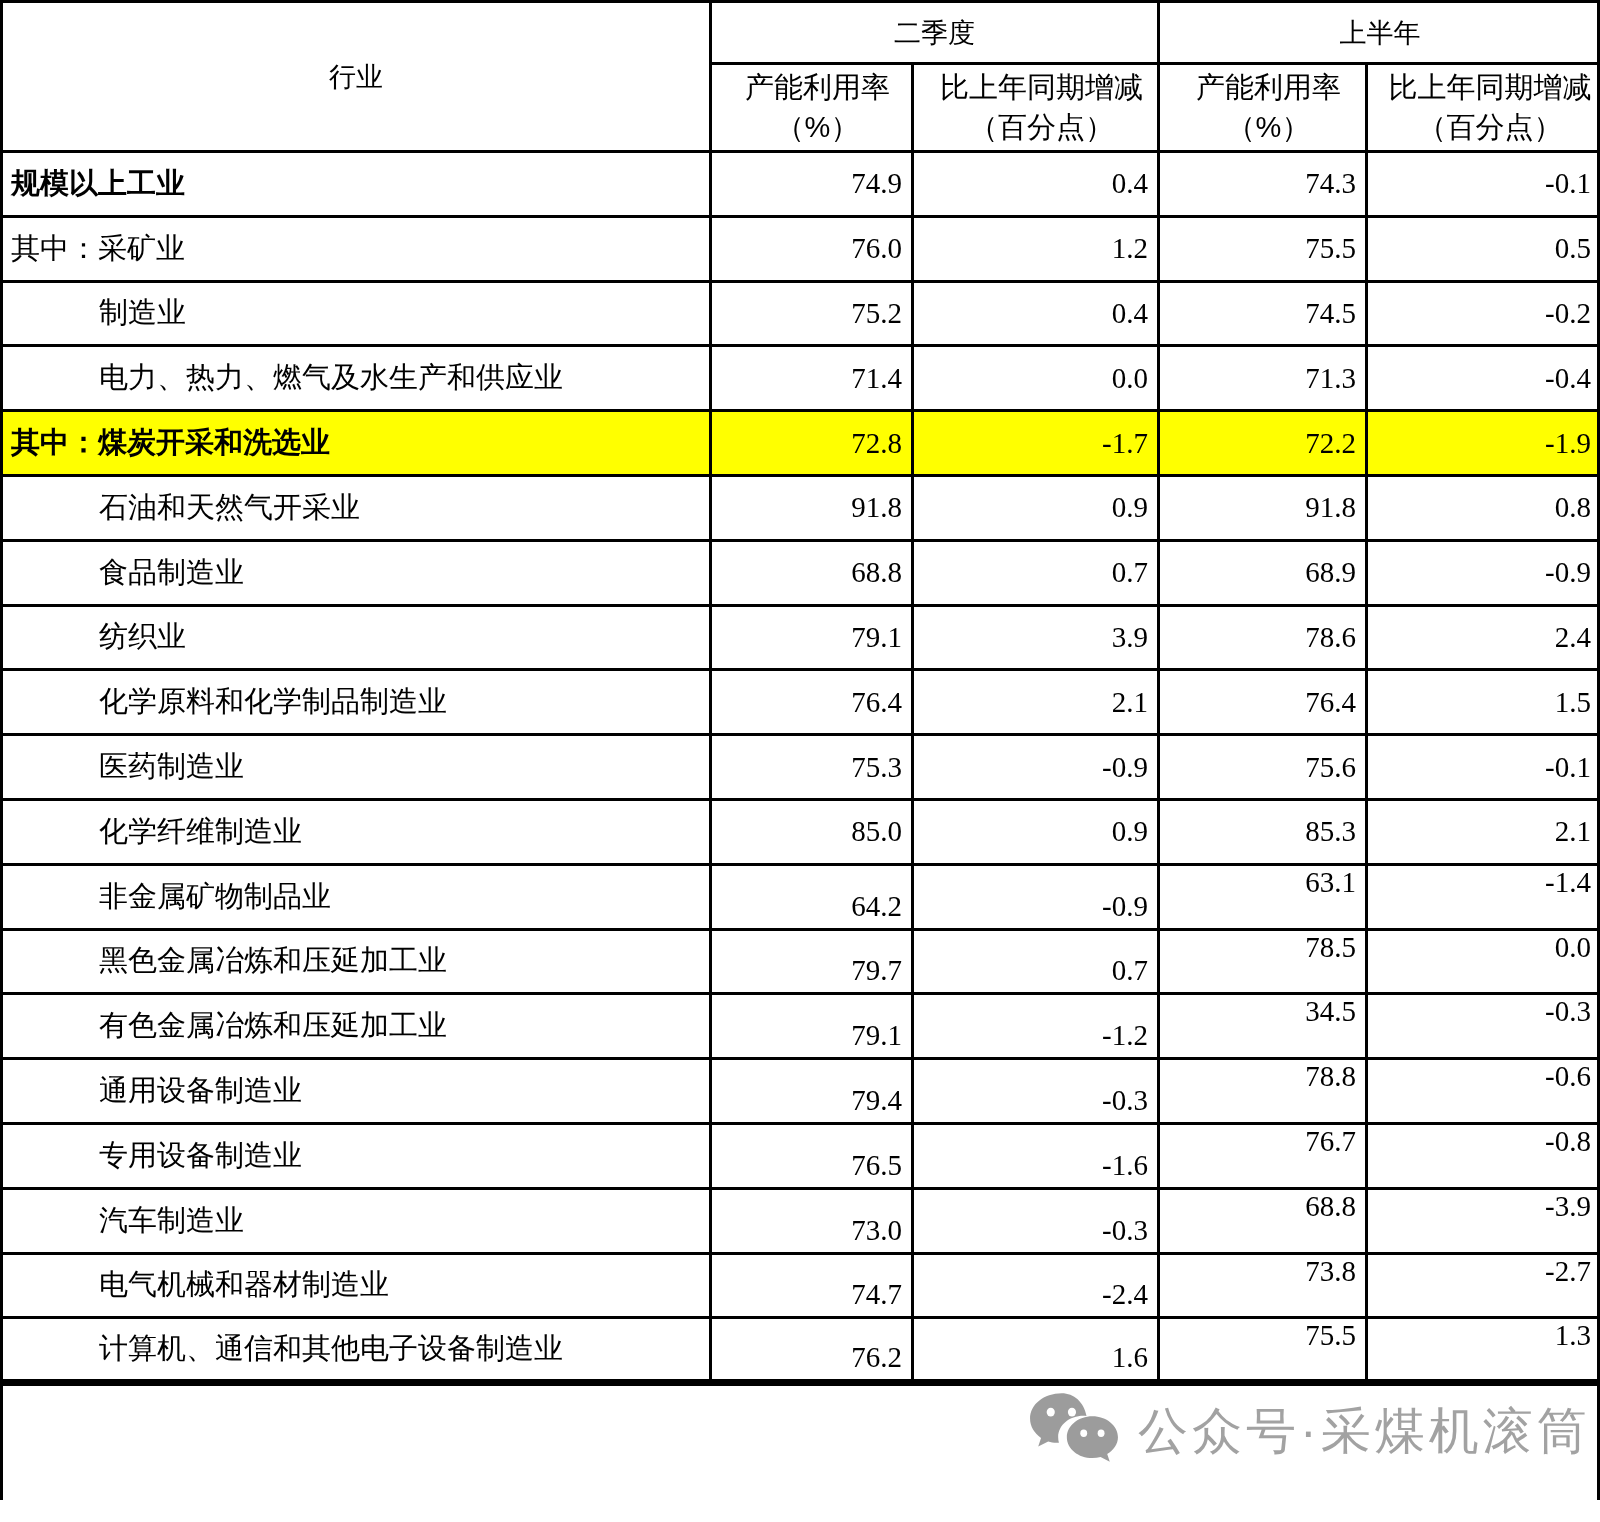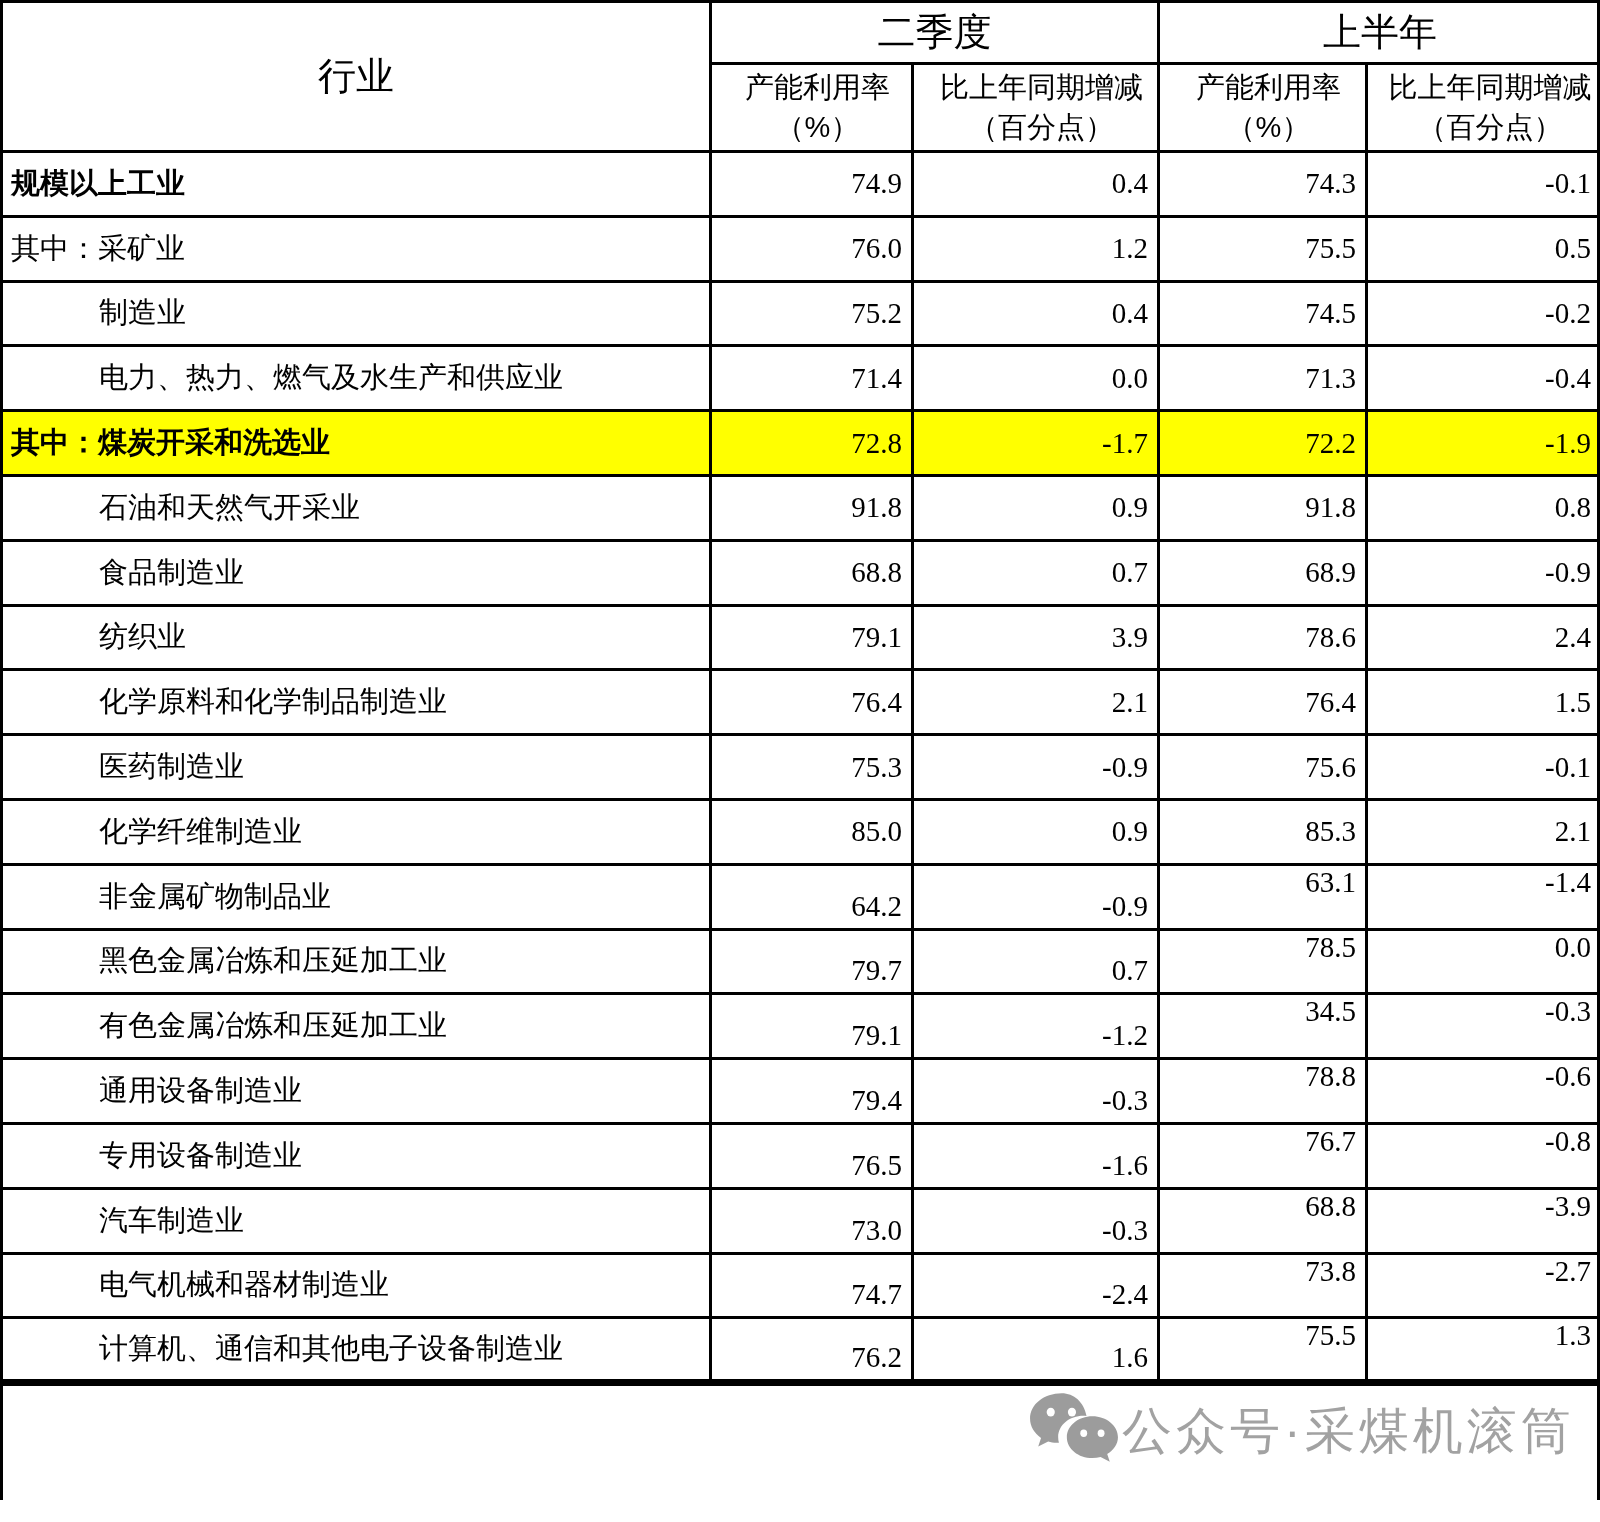--- a/index.html
+++ b/index.html
@@ -35,21 +35,21 @@
     table-layout: fixed;
   }
   table.cap th, table.cap td {
     border: 3px solid #000;
     font-size: 29px;
     overflow: hidden;
   }
   table.cap { border-bottom: 7px solid #000; }
 
   thead th { font-weight: 400; text-align: center; vertical-align: middle; }
-  thead tr.group-row th { height: 62px; font-size: 38px; }
+  thead tr.group-row th { height: 62px; font-size: 27px; }
   thead tr.sub-row th { height: 88px; font-size: 29px; line-height: 1.35; white-space: pre-line; padding-left: 12px; }
   th.industry-head { font-size: 30px; }
 
   tbody tr { height: 64.8px; margin-top: 28px; }
   tbody td { vertical-align: middle; }
   td.ind { text-align: left; }
   td.ind.indent0 { padding-left: 8px; }
   td.ind.indent1 { padding-left: 96px; }
   td.num {
     text-align: right; padding-right: 9px;
@@ -58,21 +58,21 @@
   }
   tr.bold td.ind { font-weight: 700; }
   tr.highlight td { background: #FFFF00; }
 
   
   tr.offset td.q2 { vertical-align: bottom; padding-bottom: 5px; }
   tr.offset td.h1 { vertical-align: top;  }
 
   .watermark {
     position: absolute; left: 1028px; top: 1390px;
-    display: flex; align-items: center; gap: 2px;
+    display: flex; align-items: center; gap: 18px;
     z-index: 5; pointer-events: none;
   }
   .watermark .wm-text {
     font-size: 50px; letter-spacing: 4px;
     color: rgba(105,105,105,0.62);
     white-space: nowrap;
     font-family: "Liberation Sans", sans-serif;
   }
   .watermark svg { display: block; }
 </style>

